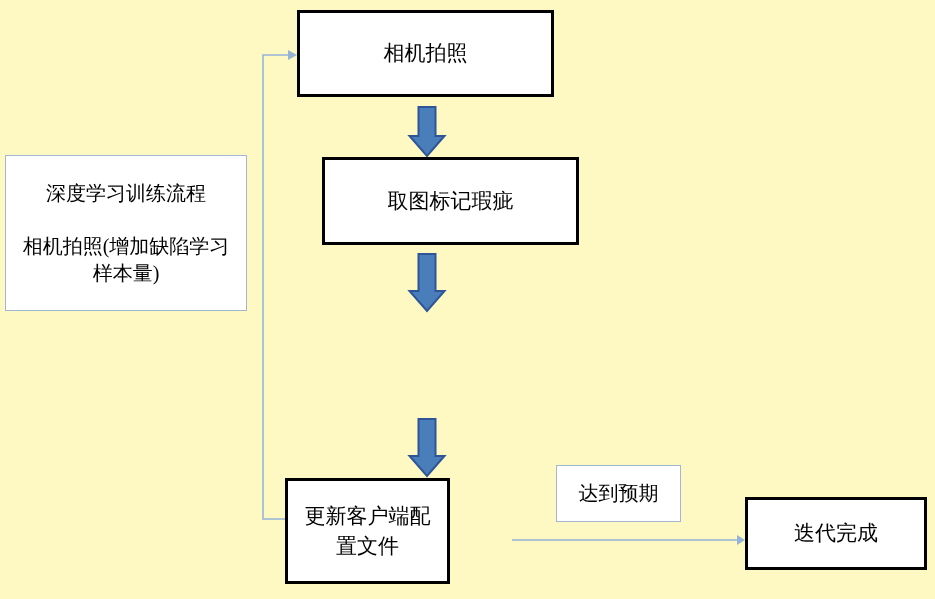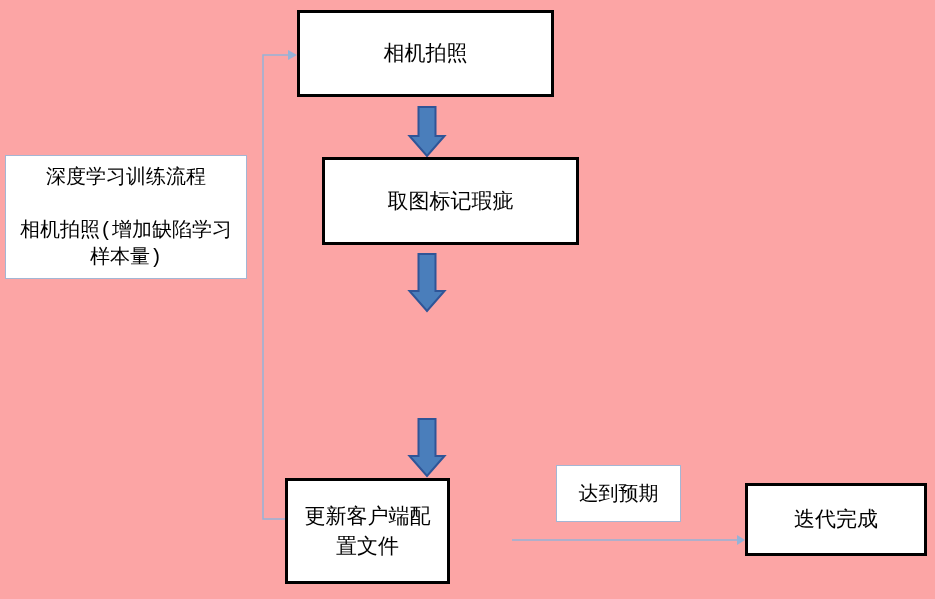--- a/index.html
+++ b/index.html
@@ -5,21 +5,21 @@
   html, body {
     margin: 0;
     padding: 0;
     background: #ffffff;
     font-family: "Liberation Serif", "DejaVu Serif", serif;
   }
   .canvas {
     position: relative;
     width: 935px;
     height: 599px;
-    background: #fca5a5;
+    background: #fef9c3;
     overflow: hidden;
   }
   .overlay {
     position: absolute;
     left: 0;
     top: 0;
     width: 935px;
     height: 599px;
     pointer-events: none;
   }
@@ -55,23 +55,23 @@
     margin: 0 0 26px 0;
     line-height: 1.35;
   }
   .note-inner p:last-child { margin-bottom: 0; }
 
   
   .box-camera   { left: 297px; top: 10px;  width: 257px; height: 87px; }
   .box-mark     { left: 297px; top: 157px; width: 257px; height: 88px; margin-left: 25px; }
   .box-train    { left: 300px; top: 312px; width: 258px; height: 88px; }
   .box-update   { left: 285px; top: 478px; width: 165px; height: 106px; }
-  .box-note     { left: 5px;   top: 155px; width: 242px; height: 124px; font-family: Liberation Mono, monospace; }
+  .box-note     { left: 5px;   top: 155px; width: 242px; height: 156px; }
   .box-expected { left: 556px; top: 465px; width: 125px; height: 57px; }
-  .box-done     { left: 745px; top: 483px; width: 182px; height: 73px; }
+  .box-done     { left: 745px; top: 497px; width: 182px; height: 73px; }
 </style>
 </head>
 <body>
 
 <div class="canvas">
 
   <svg class="overlay" viewBox="0 0 935 599">
 
     <polygon points="418.5,107 435.5,107 435.5,136 444.5,136 427,156 409.5,136 418.5,136" stroke-width="2" stroke-linejoin="miter" fill="#4a7ebb" stroke="#2f5597"></polygon>
 

